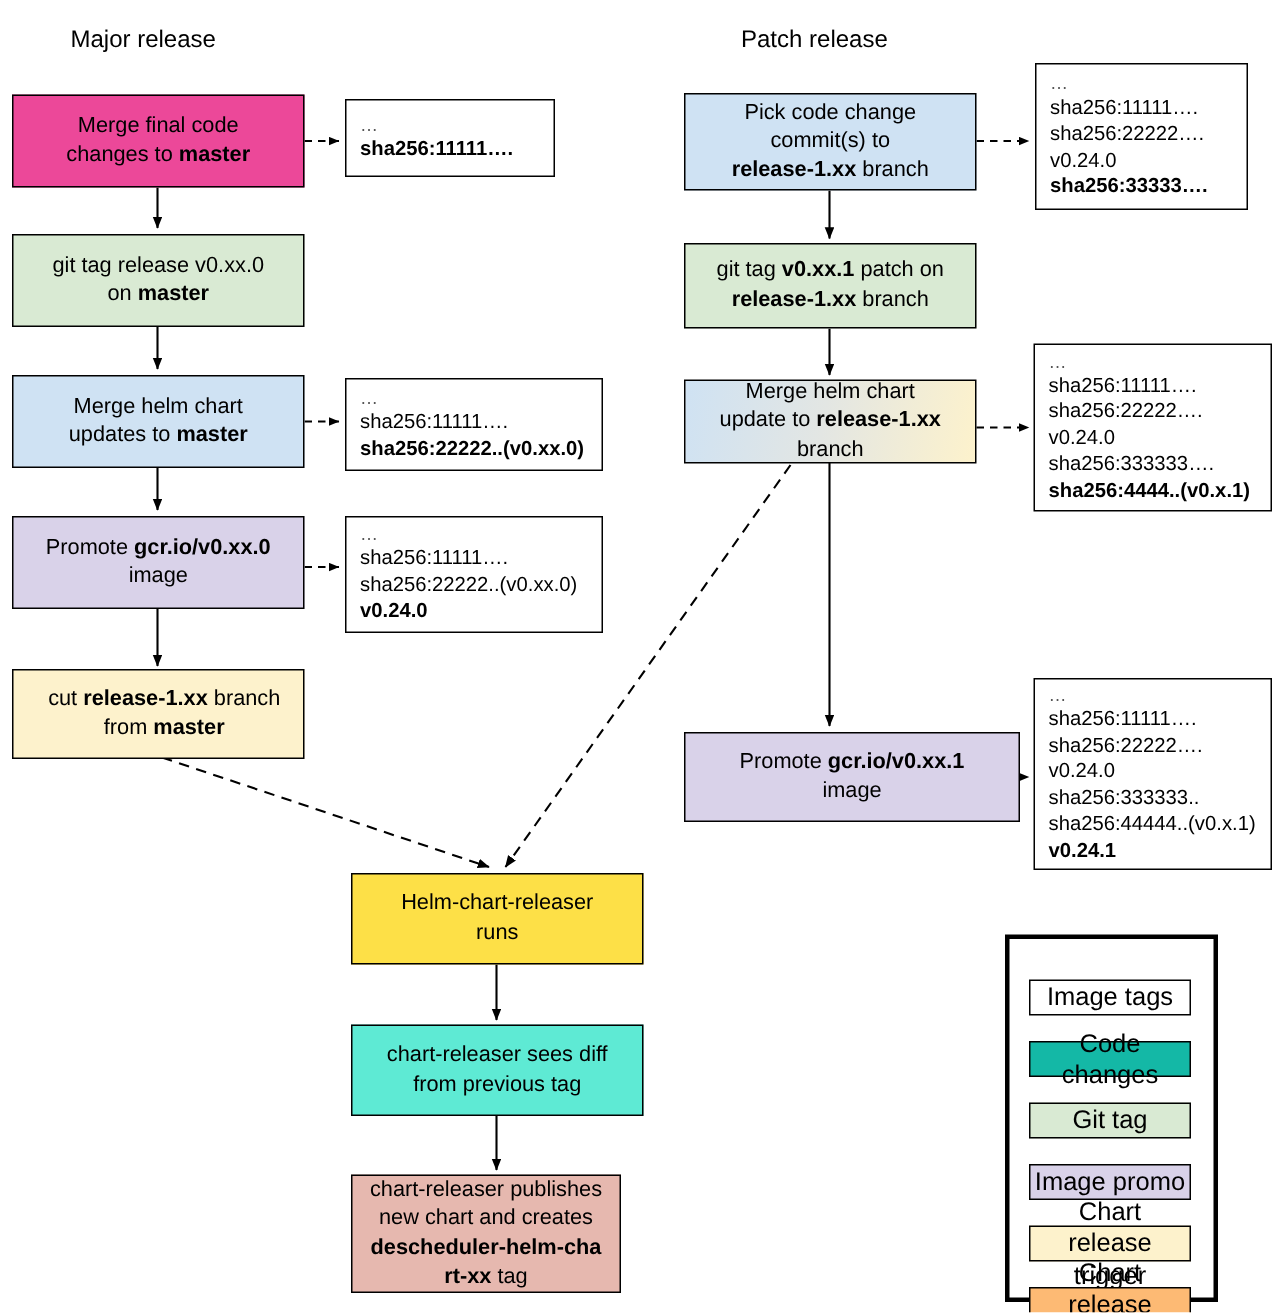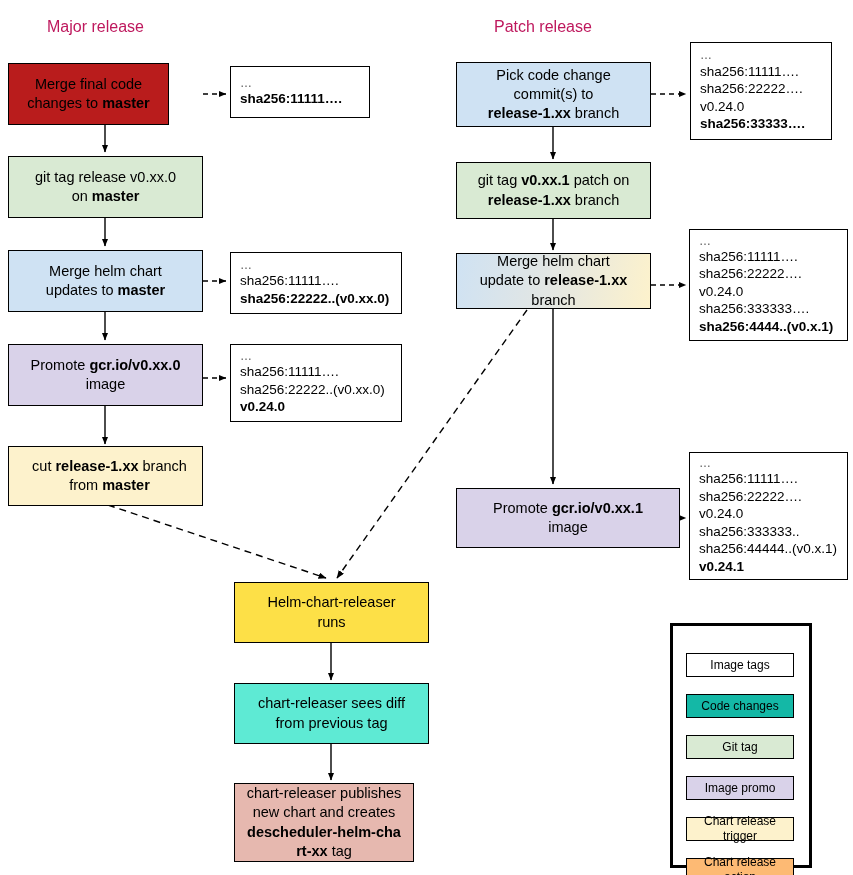--- a/index.html
+++ b/index.html
@@ -37,21 +37,21 @@
     text-align: center;
     font-size: 14.5px;
     line-height: 1.32;
     padding: 3px 6px;
     z-index: 2;
   }
   .node span.t { display: block; }
   .title {
     position: absolute;
     font-size: 16px;
-    color: #be185d;
+    color: #000000;
     z-index: 2;
     white-space: nowrap;
   }
   .tagbox {
     position: absolute;
     box-sizing: border-box;
     border: 1px solid #000000;
     background: #ffffff;
     font-size: 13.5px;
     line-height: 1.30;
@@ -73,21 +73,21 @@
     z-index: 3;
     padding: 10px 13px;
     display: flex;
     flex-direction: column;
     gap: 0px;
   }
   .legend-item {
     box-sizing: border-box;
     border: 1px solid #000000;
     width: 108px;
-    font-size: 12px;
+    font-size: 17px;
     line-height: 1.25;
     text-align: center;
     padding: 5px 2px;
     display: flex;
     align-items: center;
     justify-content: center;
     min-height: 24px;
     margin-top: 17px;
   }
 </style>
@@ -126,21 +126,21 @@
     <line x1="108" y1="505" x2="326" y2="578" stroke="#000" stroke-width="1.4" stroke-dasharray="7,5" marker-end="url(#arrow)"></line>
     <line x1="527" y1="310" x2="337" y2="578" stroke="#000" stroke-width="1.4" stroke-dasharray="7,5" marker-end="url(#arrow)"></line>
 
     <line x1="331" y1="643" x2="331" y2="680" stroke="#000" stroke-width="1.4" marker-end="url(#arrow)"></line>
     <line x1="331" y1="744" x2="331" y2="780" stroke="#000" stroke-width="1.4" marker-end="url(#arrow)"></line>
   </svg>
 
   <div class="title" style="left:47px; top:18px;">Major release</div>
   <div class="title" style="left:494px; top:18px;">Patch release</div>
 
-  <div class="node" style="left:8px; top:63px; width:161px; height:62px; background:#b91c1c;">
+  <div class="node" style="left:8px; top:63px; width:195px; height:62px; background:#ec4899;">
     <span class="t">
       <span>Merge final code</span><br>
       <span>changes to </span><span class="b">master</span>
     </span>
   </div>
 
   <div class="node" style="left:8px; top:156px; width:195px; height:62px; background:#d9ead3;">
     <span class="t">
       <span>git tag release v0.xx.0</span><br>
       <span>on </span><span class="b">master</span>

